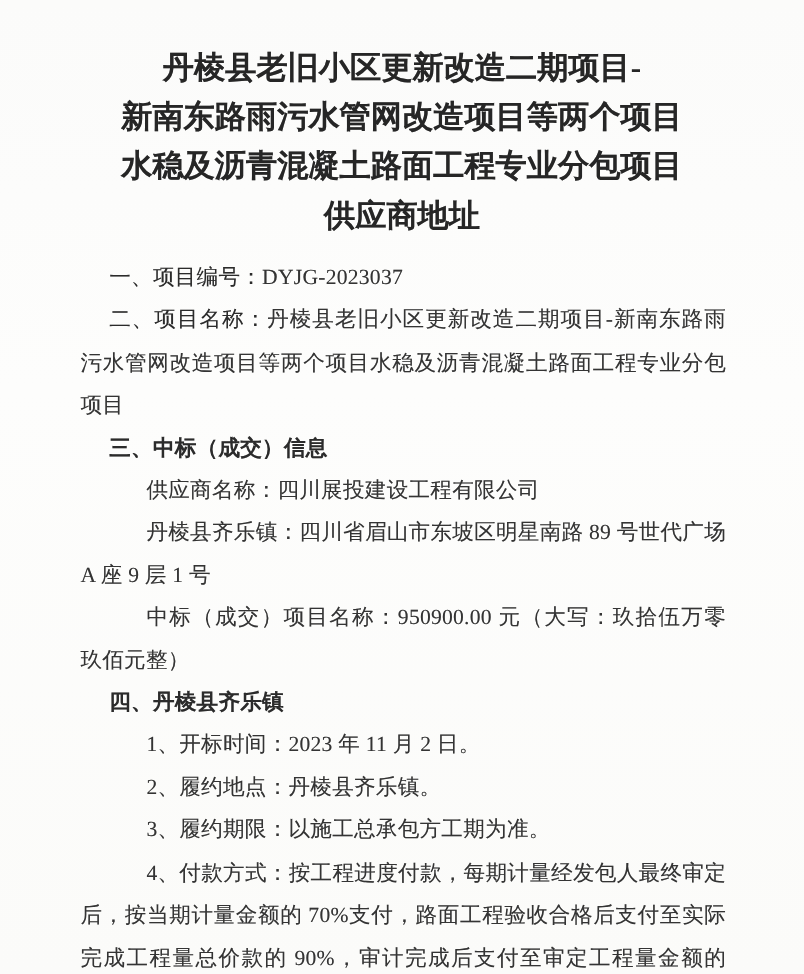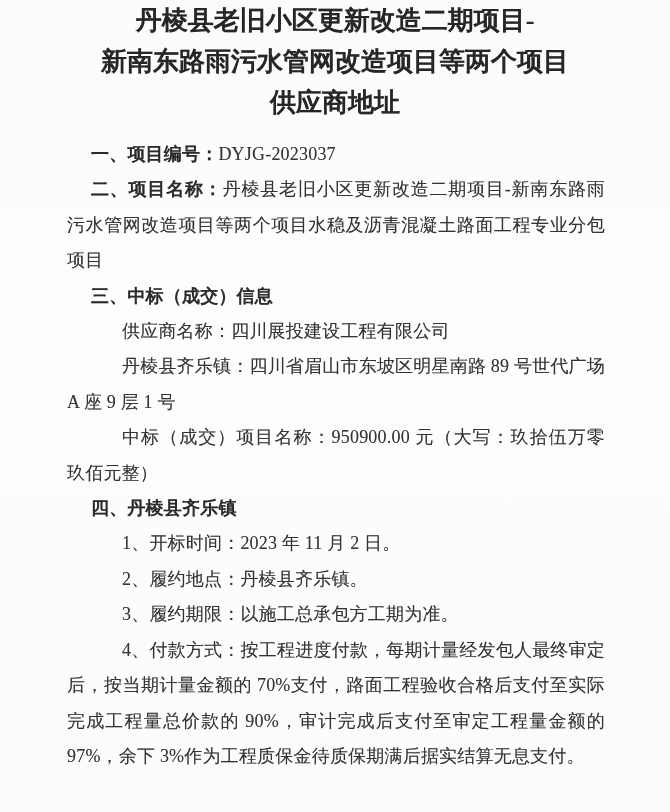--- a/index.html
+++ b/index.html
@@ -10,20 +10,21 @@
   }
   .page {
     position: relative;
     width: 670px; height: 812px;
     background: linear-gradient(180deg, #fbfbfa 0%, #fdfdfc 40%, #fbfbf9 100%);
     color: #333;
     font-family: "Liberation Serif", "DejaVu Serif", serif;
     overflow: hidden;
   }
   .doc-title {
+    padding-top: 36px;
     text-align: center;
     font-size: 26px;
     line-height: 41px;
     font-weight: 700;
     color: #262626;
     font-family: "Liberation Serif", "DejaVu Serif", serif;
     text-shadow: 0 0 0.5px rgba(40,40,40,0.45);
   }
   .doc-body {
     margin: 14px 65px 0 67px;
@@ -36,34 +37,35 @@
   }
   .doc-body p { margin: 0; padding: 0; }
   .sec-head { text-indent: 24px; }
   .sec-title {
     text-indent: 24px;
     font-weight: 700;
     color: #2b2b2b;
     font-family: "Liberation Sans", "DejaVu Sans", sans-serif;
   }
   .sec-head .h {
-    font-weight: 700;
+    font-weight: 400;
     color: #2b2b2b;
     font-family: "Liberation Sans", "DejaVu Sans", sans-serif;
   }
   .sub { text-indent: 55px; }
 </style>
 </head>
 <body>
 
 <div class="page">
 
   <header class="doc-title">
     <div class="title-line">丹棱县老旧小区更新改造二期项目-</div>
     <div class="title-line">新南东路雨污水管网改造项目等两个项目</div>
+    <div class="title-line">水稳及沥青混凝土路面工程专业分包项目</div>
     <div class="title-line">供应商地址</div>
   </header>
 
   <main class="doc-body">
 
     <p class="sec-head"><span class="h">一、项目编号：</span><span class="v">DYJG-2023037</span></p>
 
     <p class="sec-head"><span class="h">二、项目名称：</span><span class="v">丹棱县老旧小区更新改造二期项目-新南东路雨污水管网改造项目等两个项目水稳及沥青混凝土路面工程专业分包项目</span></p>
 
     <p class="sec-title">三、中标（成交）信息</p>

